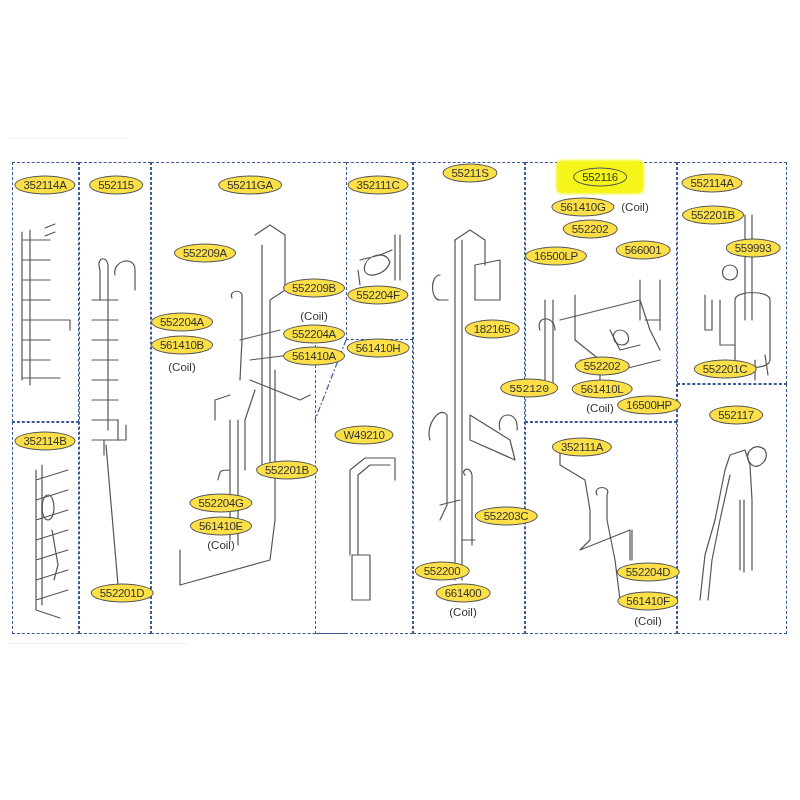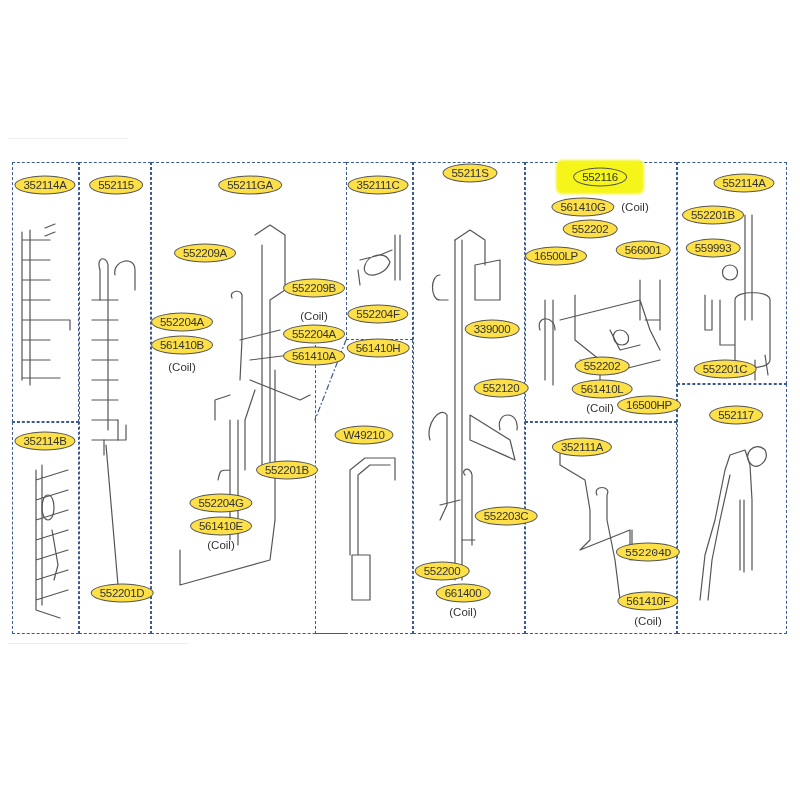--- a/index.html
+++ b/index.html
@@ -90,59 +90,59 @@
 
   <div class="lbl" style="left:45px;top:185px;">352114A</div>
   <div class="lbl" style="left:45px;top:441px;">352114B</div>
   <div class="lbl" style="left:116px;top:185px;">552115</div>
   <div class="lbl" style="left:250px;top:185px;">55211GA</div>
   <div class="lbl" style="left:378px;top:185px;">352111C</div>
   <div class="lbl" style="left:364px;top:435px;">W49210</div>
   <div class="lbl" style="left:470px;top:173px;">55211S</div>
   <div class="lbl" style="left:600px;top:177px;background:transparent;">552116</div>
   <div class="lbl" style="left:582px;top:447px;">352111A</div>
-  <div class="lbl" style="left:744px;top:183px;">552114A</div>
+  <div class="lbl" style="left:712px;top:183px;">552114A</div>
   <div class="lbl" style="left:736px;top:415px;text-align:center;">552117</div>
 
   <div class="lbl" style="left:122px;top:593px;">552201D</div>
 
   <div class="lbl" style="left:205px;top:253px;">552209A</div>
   <div class="lbl" style="left:314px;top:288px;">552209B</div>
   <div class="note" style="left:314px;top:316px;">(Coil)</div>
   <div class="lbl" style="left:182px;top:322px;">552204A</div>
   <div class="lbl" style="left:182px;top:345px;">561410B</div>
   <div class="note" style="left:182px;top:367px;">(Coil)</div>
   <div class="lbl" style="left:314px;top:334px;">552204A</div>
   <div class="lbl" style="left:314px;top:356px;">561410A</div>
   <div class="lbl" style="left:221px;top:503px;">552204G</div>
   <div class="lbl" style="left:221px;top:526px;">561410E</div>
   <div class="note" style="left:221px;top:545px;">(Coil)</div>
   <div class="lbl" style="left:287px;top:470px;">552201B</div>
 
-  <div class="lbl" style="left:378px;top:295px;margin-top:19px;">552204F</div>
+  <div class="lbl" style="left:378px;top:295px;">552204F</div>
   <div class="lbl" style="left:378px;top:315px;margin-top:33px;">561410H</div>
 
-  <div class="lbl" style="left:492px;top:329px;">339000</div>
-  <div class="lbl" style="left:501px;top:388px;">552120</div>
+  <div class="lbl" style="left:492px;top:329px;">182165</div>
+  <div class="lbl" style="left:529px;top:388px;font-family:Liberation Mono, monospace;">552120</div>
   <div class="lbl" style="left:506px;top:516px;">552203C</div>
   <div class="lbl" style="left:442px;top:571px;">552200</div>
   <div class="lbl" style="left:463px;top:593px;">661400</div>
   <div class="note" style="left:463px;top:612px;">(Coil)</div>
 
   <div class="lbl" style="left:583px;top:207px;">561410G</div>
   <div class="note" style="left:635px;top:207px;">(Coil)</div>
   <div class="lbl" style="left:590px;top:229px;">552202</div>
   <div class="lbl" style="left:556px;top:256px;">16500LP</div>
   <div class="lbl" style="left:643px;top:250px;">566001</div>
   <div class="lbl" style="left:602px;top:366px;">552202</div>
   <div class="lbl" style="left:602px;top:389px;">561410L</div>
   <div class="note" style="left:600px;top:408px;">(Coil)</div>
   <div class="lbl" style="left:649px;top:405px;">16500HP</div>
 
-  <div class="lbl" style="left:648px;top:552px;font-family:Liberation Mono, monospace;">552204D</div>
+  <div class="lbl" style="left:648px;top:572px;">552204D</div>
   <div class="lbl" style="left:648px;top:601px;">561410F</div>
   <div class="note" style="left:648px;top:621px;">(Coil)</div>
 
   <div class="lbl" style="left:713px;top:215px;">552201B</div>
-  <div class="lbl" style="left:713px;top:248px;">559993</div>
+  <div class="lbl" style="left:753px;top:248px;">559993</div>
   <div class="lbl" style="left:725px;top:369px;">552201C</div>
 
 </div>
 
 </body></html>

